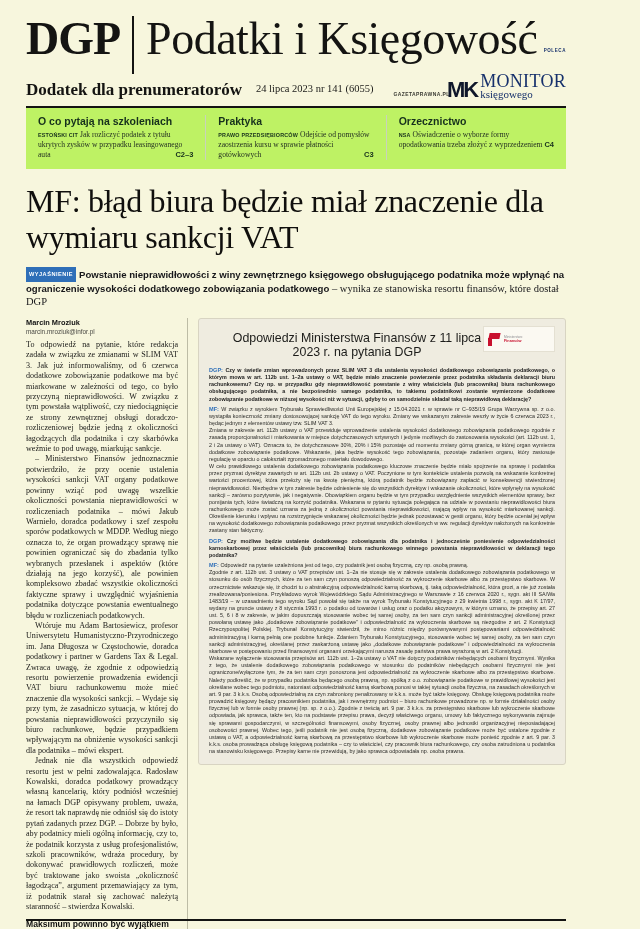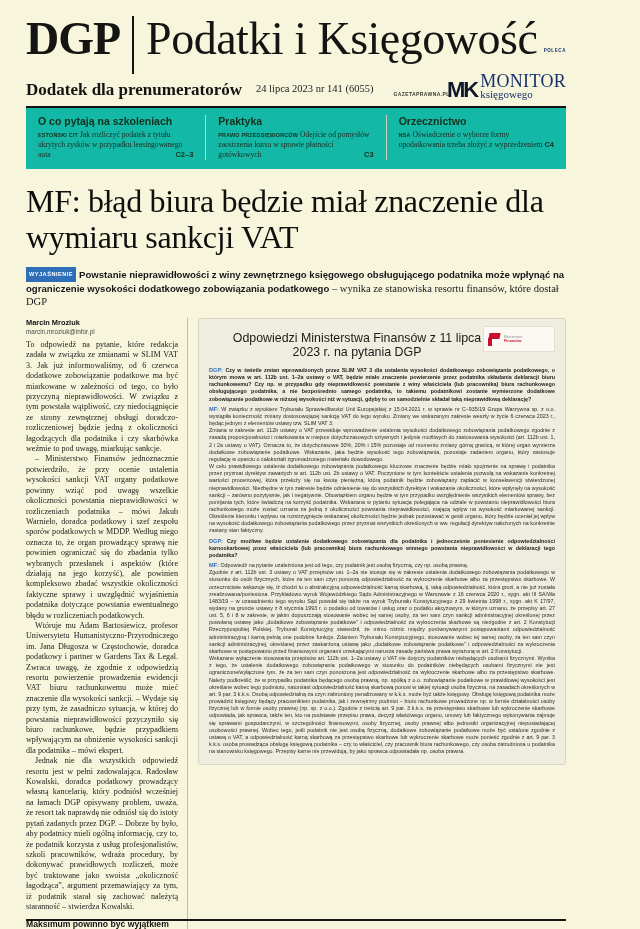--- a/index.html
+++ b/index.html
@@ -73,21 +73,21 @@
   .mk-w2{
     font-family:"Liberation Serif",serif;
     font-size:11px;color:#16306b;display:block;margin-top:-1px;
   }
   .mast-bottom-rule{
     border-top:2px solid #141412;margin:6px 26px 0 26px;
   }
 
   
   .teasers{
-    margin:0 26px;background:#14b8a6;
+    margin:0 26px;background:#bef264;
     display:flex;padding:7px 0 9px 0;
   }
   .teaser{
     flex:1;padding:0 12px;position:relative;
   }
   .teaser + .teaser{border-left:1px solid #c9d2bb;}
   .teaser-h{
     font-family:"Liberation Sans",sans-serif;
     font-weight:bold;font-size:10.5px;color:#16301c;
     margin-bottom:3px;

